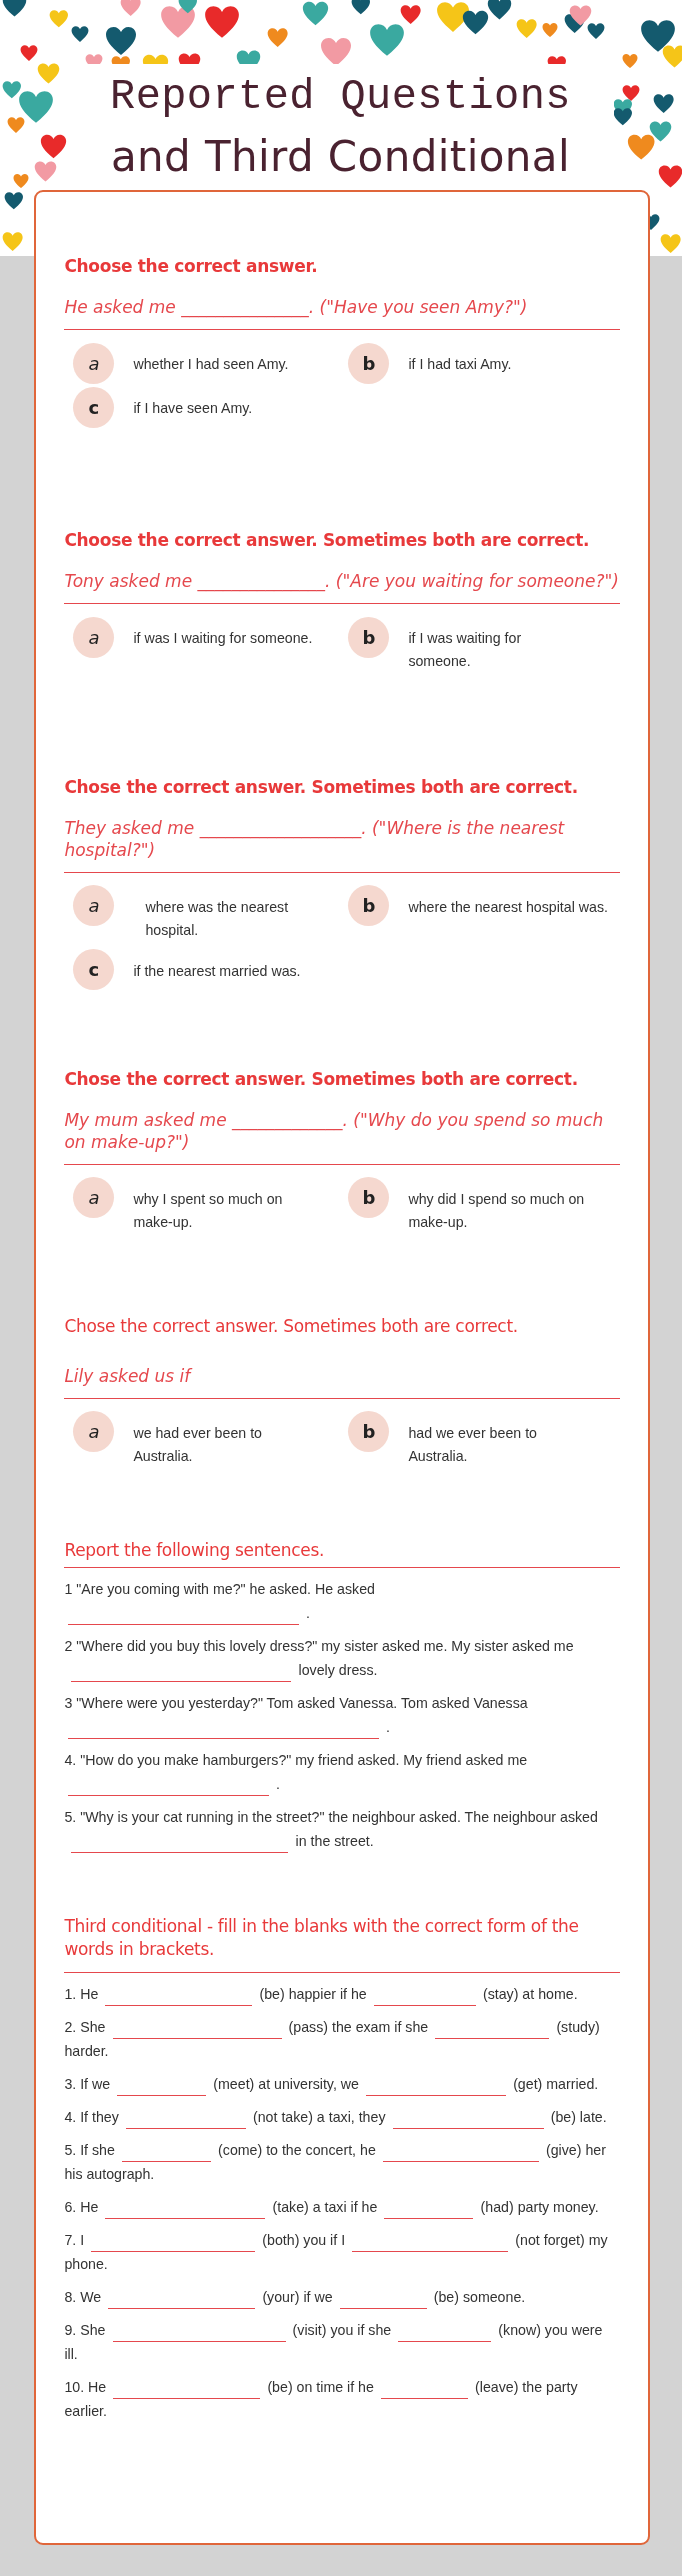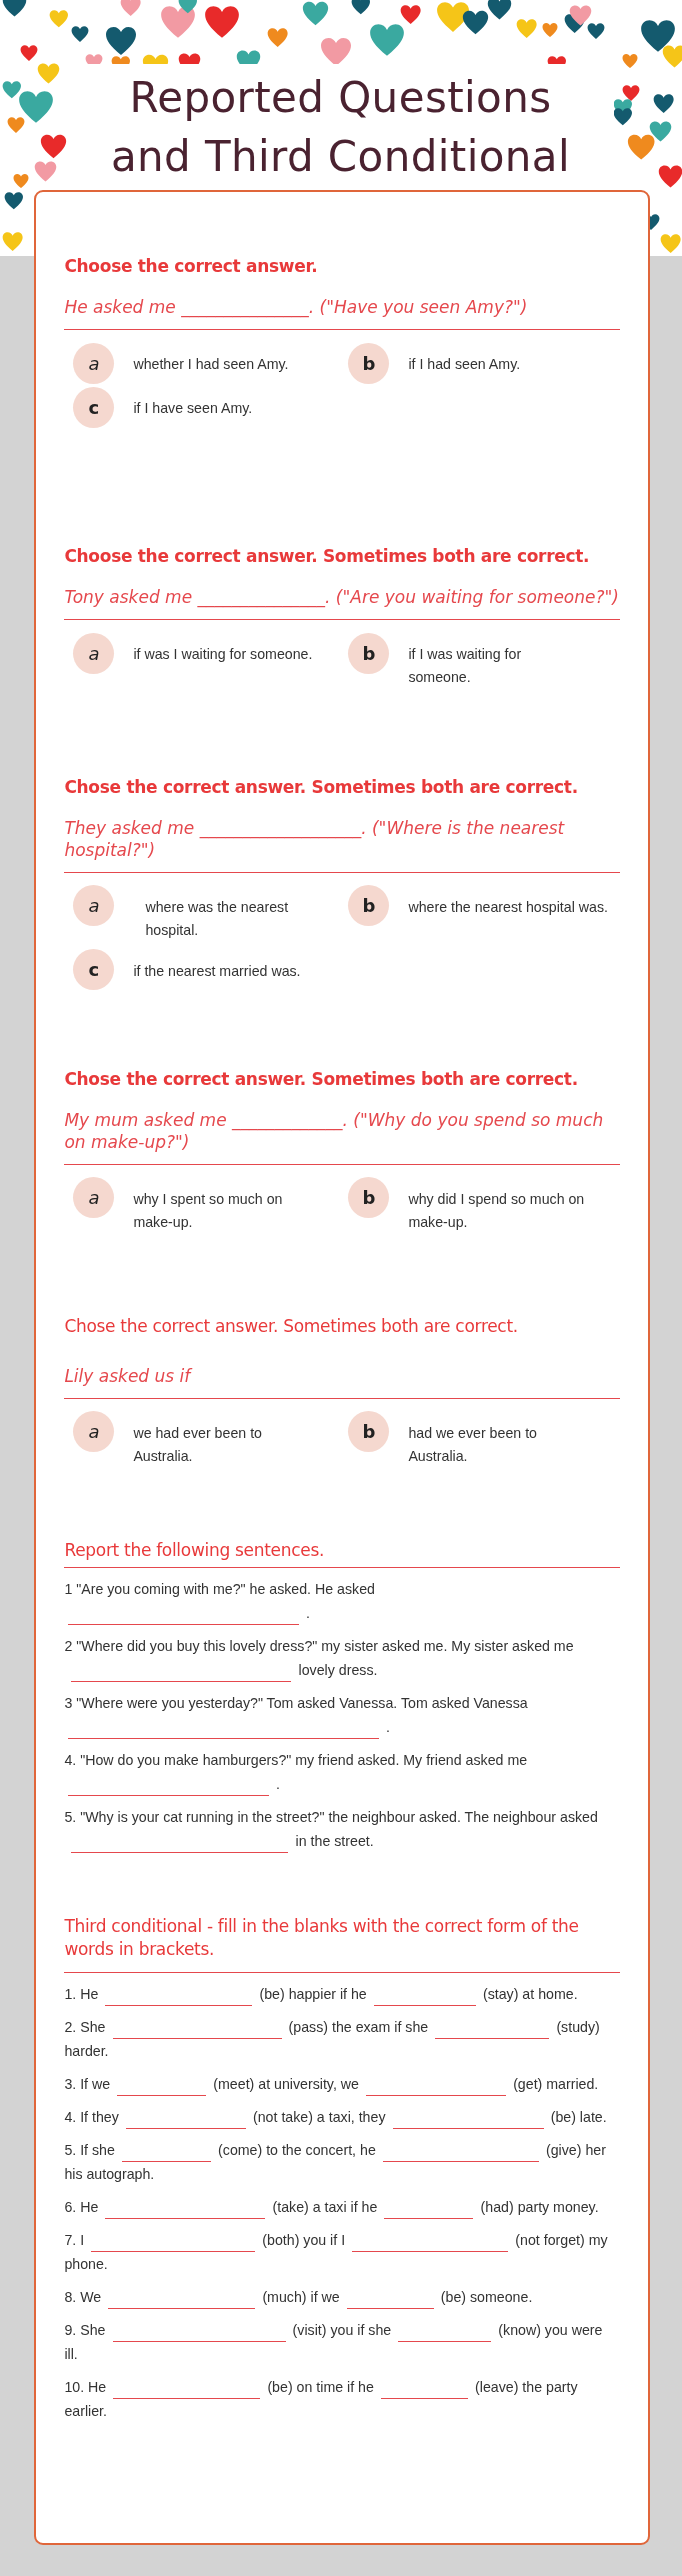--- a/index.html
+++ b/index.html
@@ -23,21 +23,21 @@
   .title-box {
     position: absolute; left: 67px; top: 64px; width: 547px; height: 130px;
     background: #ffffff; text-align: center;
   }
   .title-box .line {
     font-family: "DejaVu Sans", sans-serif;
     font-weight: normal;
     font-size: 42px; line-height: 59px; color: #4a2230;
     letter-spacing: 0.4px;
   }
-  .title-box .line:first-child { margin-top: 3.6px; }
+  .title-box .line:first-child { margin-top: 3.6px; font-family: Liberation Mono, monospace; }
 
   .card {
     position: absolute; left: 34px; top: 190px; width: 616px; height: 2355px;
     background: #ffffff; border: 2.7px solid #e0663a; border-radius: 9px;
   }
   .inner { position: absolute; left: 28.4px; right: 28.4px; top: 0; }
 
   .section { position: absolute; left: 0; right: 0; }
   .sec-title {
     font-family: "DejaVu Sans", sans-serif;
@@ -344,30 +344,30 @@
     <div class="section" style="top:64px;">
       <div class="sec-title">Choose the correct answer.</div>
       <div class="question">He asked me _______________. ("Have you seen Amy?")</div>
       <div class="options" style="height:89px;">
         <div class="opt" style="left:0;top:0;">
           <div class="badge italic">a</div>
           <div class="txt">whether I had seen Amy.</div>
         </div>
         <div class="opt colb" style="top:0;">
           <div class="badge">b</div>
-          <div class="txt">if I had seen Amy.</div>
+          <div class="txt">if I had taxi Amy.</div>
         </div>
         <div class="opt" style="left:0;top:44px;">
           <div class="badge">c</div>
           <div class="txt">if I have seen Amy.</div>
         </div>
       </div>
     </div>
 
-    <div class="section" style="top:354px;">
+    <div class="section" style="top:338px;">
       <div class="sec-title">Choose the correct answer. Sometimes both are correct.</div>
       <div class="question">Tony asked me _______________. ("Are you waiting for someone?")</div>
       <div class="options" style="height:53px;">
         <div class="opt" style="left:0;top:0;">
           <div class="badge italic">a</div>
           <div class="txt" style="width:213px;">if was I waiting for someone.</div>
         </div>
         <div class="opt colb" style="top:0;">
           <div class="badge">b</div>
           <div class="txt" style="width:142px;">if I was waiting for someone.</div>
@@ -451,21 +451,21 @@
     <div class="section" style="top:1723px;">
       <div class="sec-title light" style="line-height:23px;padding-bottom:10.7px;border-bottom:1.3px solid #e5484d;">Third conditional - fill in the blanks with the correct form of the words in brackets.</div>
       <div style="margin-top:9px;">
         <div class="plain rline"><span>1. He</span><span class="blank" style="width:147px;"></span><span>(be) happier if he</span><span class="blank" style="width:102px;"></span><span>(stay) at home.</span></div>
         <div class="plain rline"><span>2. She</span><span class="blank" style="width:169px;"></span><span>(pass) the exam if she</span><span class="blank" style="width:114px;"></span><span>(study) harder.</span></div>
         <div class="plain rline"><span>3. If we</span><span class="blank" style="width:89px;"></span><span>(meet) at university, we</span><span class="blank" style="width:140px;"></span><span>(get) married.</span></div>
         <div class="plain rline"><span>4. If they</span><span class="blank" style="width:120px;"></span><span>(not take) a taxi, they</span><span class="blank" style="width:151px;"></span><span>(be) late.</span></div>
         <div class="plain rline"><span>5. If she</span><span class="blank" style="width:89px;"></span><span>(come) to the concert, he</span><span class="blank" style="width:156px;"></span><span>(give) her his autograph.</span></div>
         <div class="plain rline"><span>6. He</span><span class="blank" style="width:160px;"></span><span>(take) a taxi if he</span><span class="blank" style="width:89px;"></span><span>(had) party money.</span></div>
         <div class="plain rline"><span>7. I</span><span class="blank" style="width:164px;"></span><span>(both) you if I</span><span class="blank" style="width:156px;"></span><span>(not forget) my phone.</span></div>
-        <div class="plain rline"><span>8. We</span><span class="blank" style="width:147px;"></span><span>(much) if we</span><span class="blank" style="width:87px;"></span><span>(be) someone.</span></div>
+        <div class="plain rline"><span>8. We</span><span class="blank" style="width:147px;"></span><span>(your) if we</span><span class="blank" style="width:87px;"></span><span>(be) someone.</span></div>
         <div class="plain rline"><span>9. She</span><span class="blank" style="width:173px;"></span><span>(visit) you if she</span><span class="blank" style="width:93px;"></span><span>(know) you were ill.</span></div>
         <div class="plain rline"><span>10. He</span><span class="blank" style="width:147px;"></span><span>(be) on time if he</span><span class="blank" style="width:87px;"></span><span>(leave) the party earlier.</span></div>
       </div>
     </div>
 
   </div>
 </div>
 
 
 </body></html>

